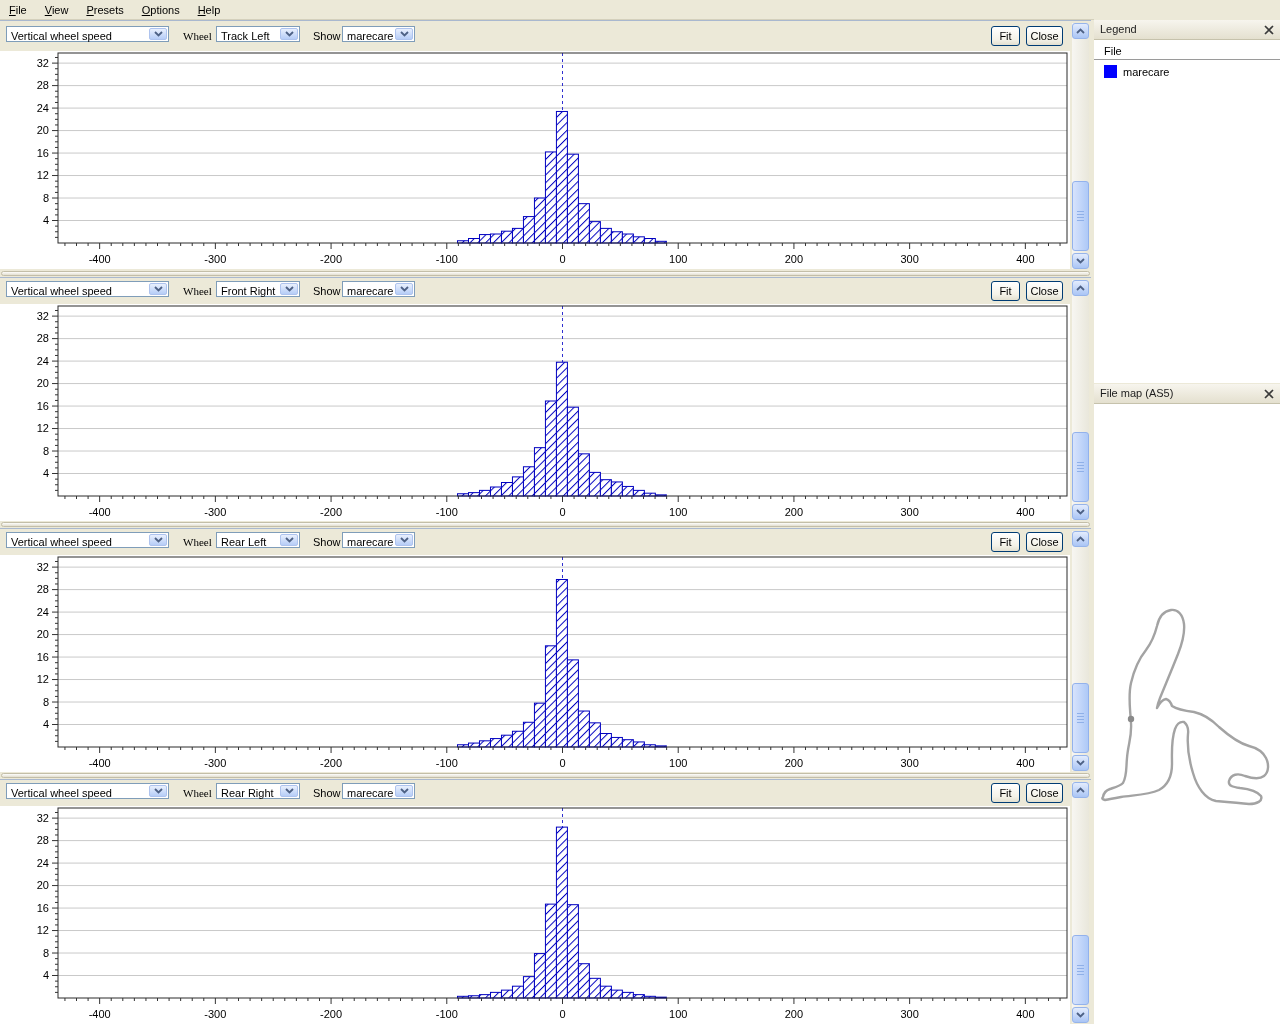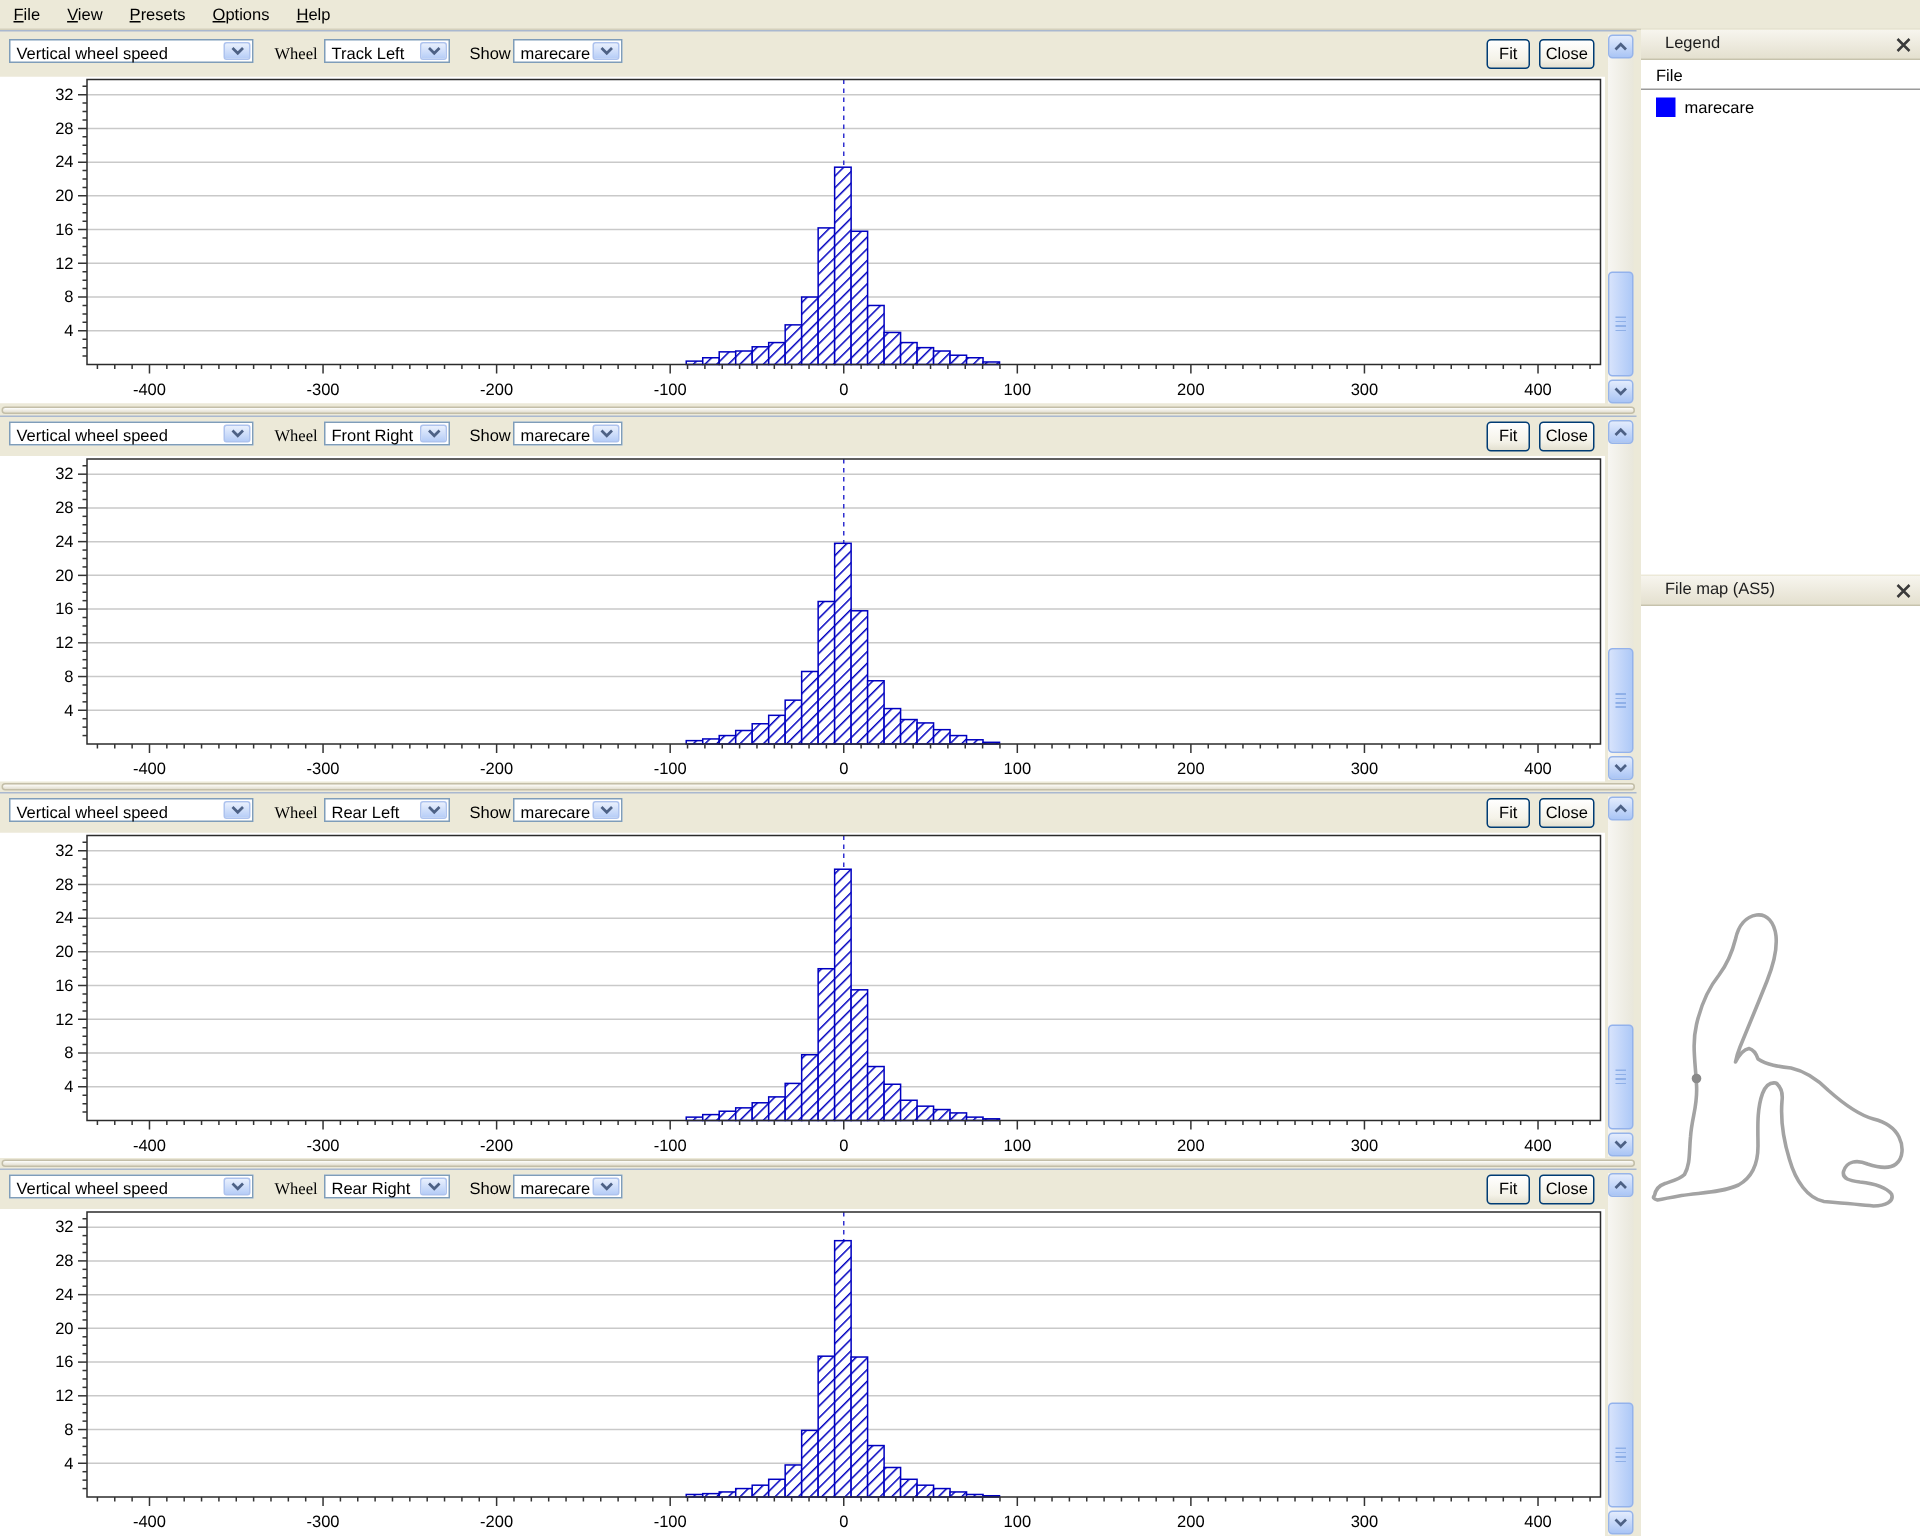--- a/index.html
+++ b/index.html
@@ -40,21 +40,21 @@
   .sb-thumb{position:absolute;left:0;width:17px;bottom:18px;height:70px;background:linear-gradient(90deg,#d7e3fc,#aec9f7);border:1px solid #93b2ec;border-radius:3px;box-sizing:border-box;}
   .sb-thumb .grip{position:absolute;left:4px;right:4px;top:50%;margin-top:-5px;height:10px;background:repeating-linear-gradient(180deg,#8fb0e8 0 1px,rgba(0,0,0,0) 1px 3px);}
 
   
   .splitter{position:absolute;left:0;width:1091px;height:7px;background:#ece9d8;}
   .splitter::before{content:'';position:absolute;left:1px;right:1px;top:1px;height:3px;background:linear-gradient(#fdfdfb,#e2ded0);border:1px solid #c3bea8;border-radius:3px;}
 
   
   #right-col{position:absolute;left:1094px;top:19px;width:186px;bottom:0;background:#ece9d8;}
   .side-title{position:absolute;left:0;width:186px;height:20px;background:linear-gradient(#f7f5ee,#e4e0cf);border-bottom:1px solid #c6c2ac;box-sizing:border-box;}
-  .side-title .t{position:absolute;left:6px;top:3px;font-size:11px;color:#1d1d1d;margin-left:10px;}
+  .side-title .t{position:absolute;left:6px;top:3px;font-size:11px;color:#1d1d1d;}
   .xbtn{position:absolute;right:4px;top:3px;width:14px;height:14px;display:flex;align-items:center;justify-content:center;}
   .side-content{position:absolute;left:0;width:186px;background:#fff;}
   #legend-title{top:1px;}
   #legend-content{top:21px;height:343px;}
   .file-header{position:absolute;left:0;right:0;top:2px;height:17px;border-bottom:1px solid #9a9a9a;}
   .file-header span{position:absolute;left:10px;top:3px;font-size:11px;color:#000;}
   .legend-item{position:absolute;left:0;right:0;top:23px;height:18px;}
   .legend-swatch{position:absolute;left:10px;top:2px;width:13px;height:13px;}
   .legend-item .label{position:absolute;left:29px;top:3px;font-size:11px;color:#000;}
   #track-title{top:365px;}

